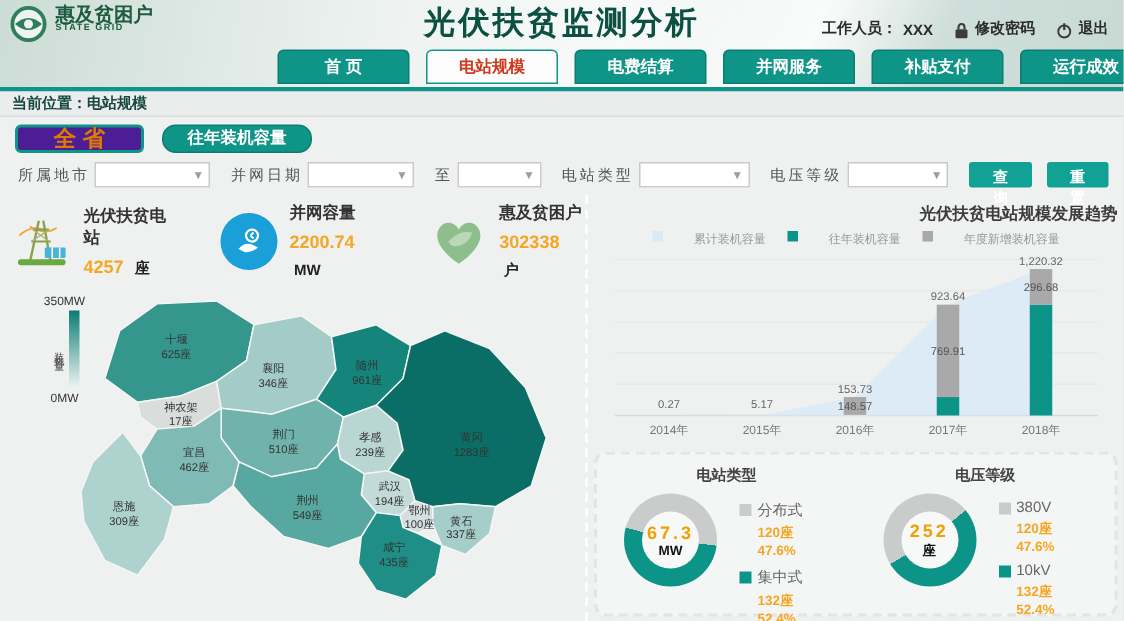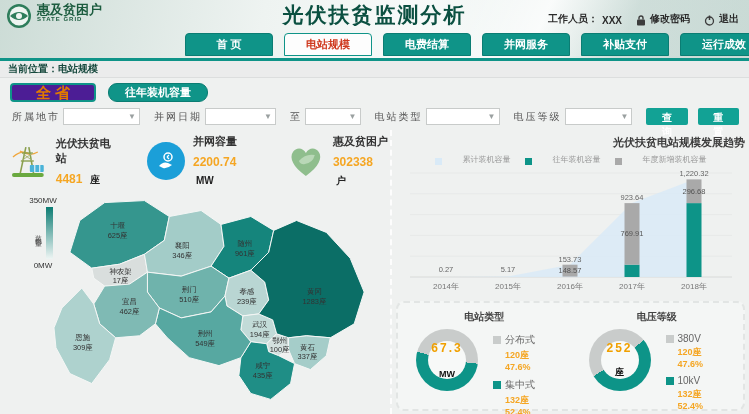--- a/index.html
+++ b/index.html
@@ -71,31 +71,31 @@
   .lg-bar { width:7px; height:52px; background:linear-gradient(#0c7c73,#eef5f4); }
 
   .map-svg { position:absolute; left:50px; top:60px; }
   .map-svg text { font-size:7.5px; fill:#333; text-anchor:middle; }
   .map-svg path { stroke:#f4f6f5; stroke-width:1; }
 
   
   .trend-panel { position:relative; width:349px; height:166px; }
   .trend-title { text-align:right; font-size:11px; font-weight:bold; color:#3c3c3c; padding-top:5px; }
   .trend-legend { display:flex; justify-content:center; gap:14px; margin-top:4px; font-size:8px; color:#999; }
-  .trend-legend .li { display:flex; align-items:flex-end; gap:21px; }
+  .trend-legend .li { display:flex; align-items:flex-start; gap:21px; }
   .trend-legend .sw { width:7px; height:7px; display:inline-block; }
 
   
   .donut-panel { width:349px; height:110px; margin-top:5px; border:2px dashed #e2e5e4; border-radius:8px;
     display:flex; background:#f4f6f5; }
   .donut-half { width:50%; position:relative; }
   .donut-title { text-align:center; font-size:10px; font-weight:bold; color:#444; margin-top:7px; }
   .donut { position:absolute; left:18px; top:26px; width:62px; height:62px; border-radius:50%; }
   .donut-hole { position:absolute; left:12px; top:12px; width:38px; height:38px; border-radius:50%;
-    background:#f7f9f8; display:flex; flex-direction:column; align-items:center; justify-content:space-between; }
+    background:#f7f9f8; display:flex; flex-direction:column; align-items:center; justify-content:center; }
   .donut-val { font-size:12px; font-weight:bold; color:#f0a000; letter-spacing:2px; }
   .donut-unit { font-size:9px; font-weight:bold; color:#111; }
   .d-legend { position:absolute; left:95px; top:28px; font-size:10px; color:#666; }
   .d-legend .row1 { display:flex; align-items:center; gap:4px; margin-top:2px;}
   .d-legend .sw { width:8px; height:8px; display:inline-block; }
   .d-legend .nums { margin:2px 0 6px 12px; font-size:9px; font-weight:bold; color:#f5a623; }
   .d-legend .nums span { margin-right:8px; }
 </style>
 </head>
 <body>
@@ -198,21 +198,21 @@
             <line x1="14" y1="12" x2="25" y2="20" stroke="#aab47a" stroke-width="1"></line>
             <line x1="25" y1="12" x2="13" y2="20" stroke="#aab47a" stroke-width="1"></line>
             <rect x="22" y="24" width="14" height="7" rx="1" fill="#49b3d8"></rect>
             <line x1="27" y1="24" x2="27" y2="31" stroke="#fff" stroke-width="1"></line>
             <line x1="32" y1="24" x2="32" y2="31" stroke="#fff" stroke-width="1"></line>
             <rect x="4" y="32" width="32" height="4" rx="2" fill="#6aa93f"></rect>
           </svg>
           <div>
             <div class="stat-name">光伏扶贫电站</div>
             <div class="stat-line">
-              <span class="stat-val">4481</span>
+              <span class="stat-val">4257</span>
               <span class="stat-unit">座</span>
             </div>
           </div>
         </div>
         <div class="stat">
           <div class="icon-round">
             <svg width="22" height="22" viewBox="0 0 22 22">
               <circle cx="13" cy="7" r="4" fill="none" stroke="#fff" stroke-width="1.5"></circle>
               <path d="M4 16 q4 -5 9 -3 l4 2 q-5 4 -9 3 Z" fill="#fff"></path>
               <path d="M12 7 l2 -2 M12 7 l2 2" stroke="#fff" stroke-width="1.2" fill="none"></path>

